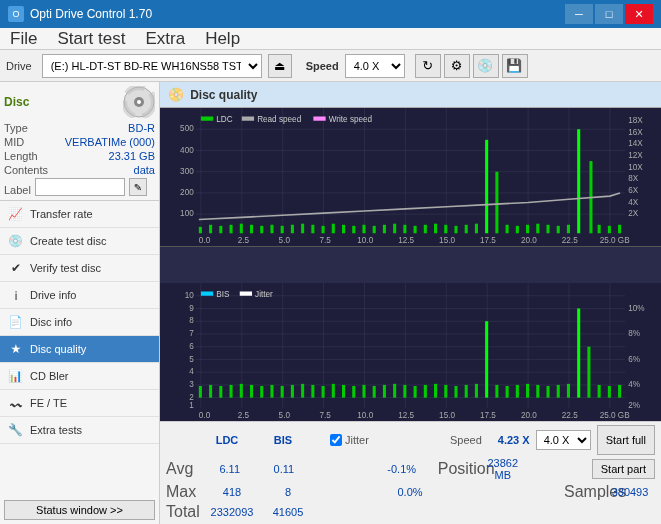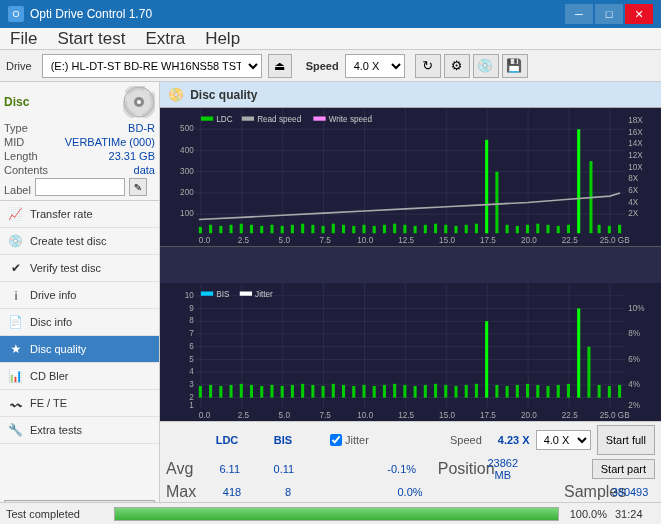--- a/index.html
+++ b/index.html
@@ -565,22 +565,14 @@
       </div>
 
       <div class="stats-row">
         <span class="stats-label">Total</span>
         <span class="stats-col-val">2332093</span>
         <span class="stats-col-val">41605</span>
       </div>
     </div>
   </div>
 
-  <div class="status-bar">
-    <span class="status-text">Test completed</span>
-    <div class="progress-bar-container">
-      <div class="progress-bar-fill" style="width:100%;"></div>
-    </div>
-    <span class="status-percent">100.0%</span>
-    <span class="status-time">31:24</span>
-  </div>
 
 </div>
 
 </body></html>

